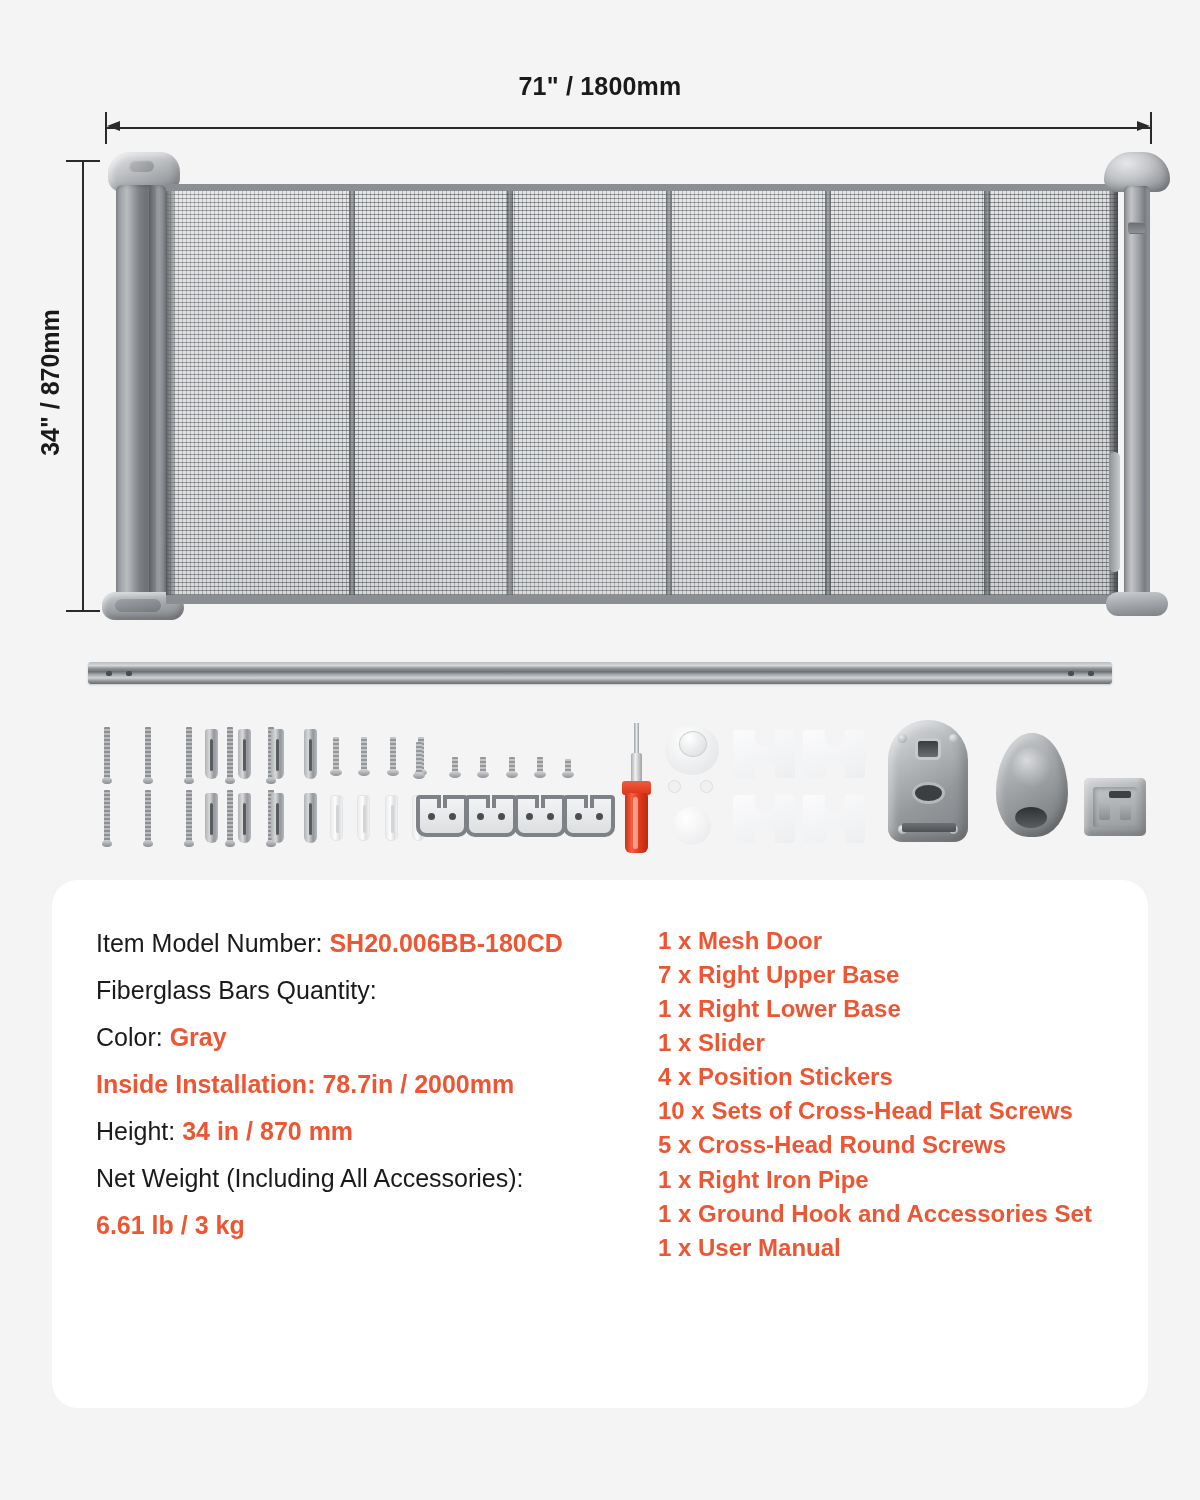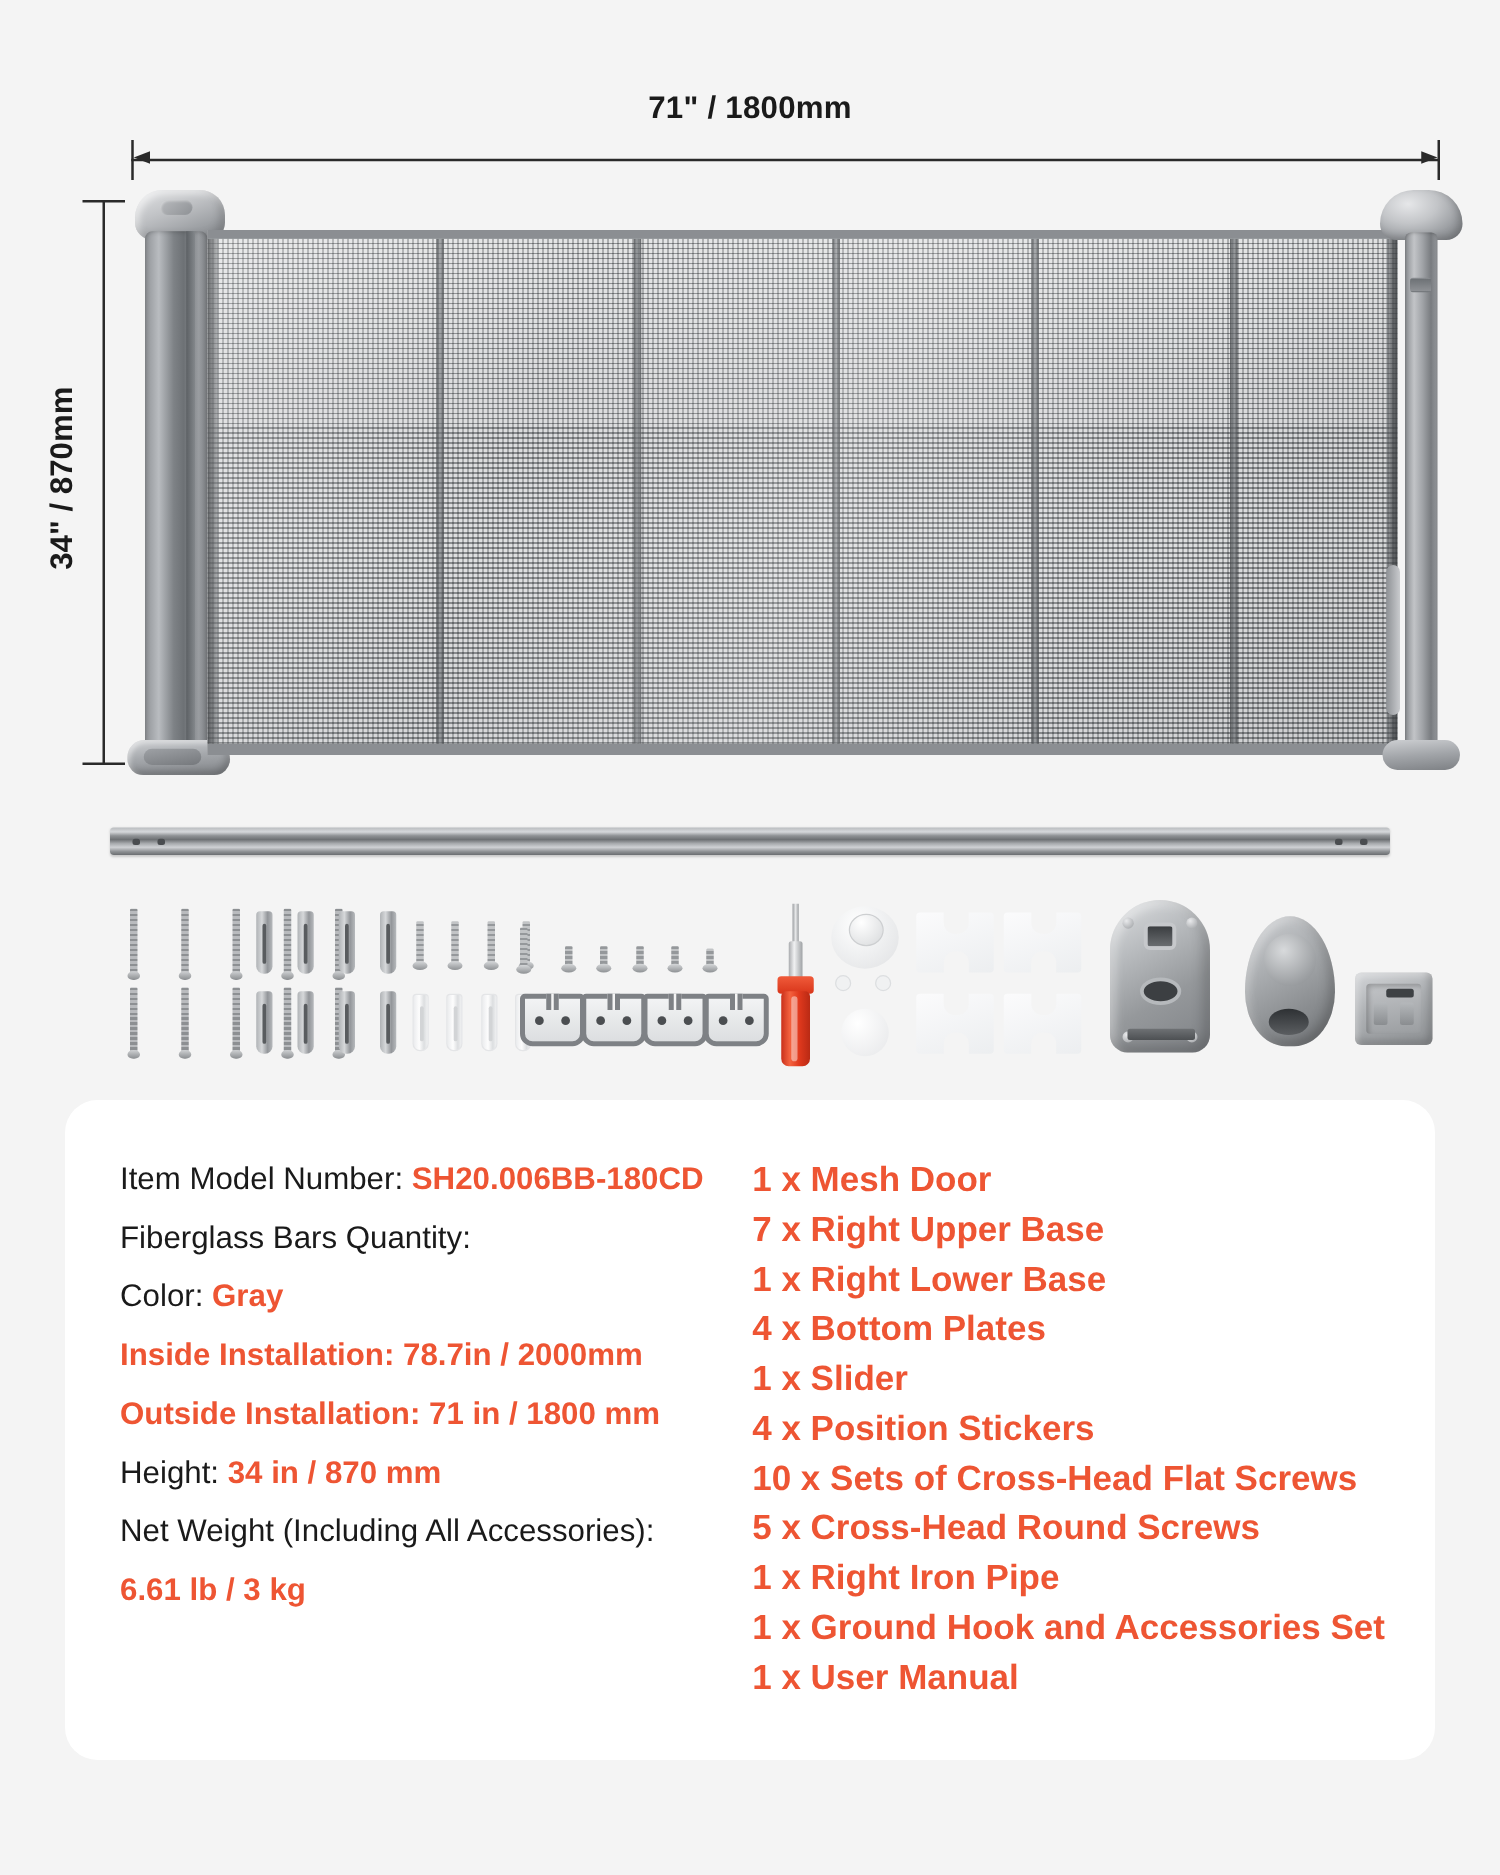--- a/index.html
+++ b/index.html
@@ -326,21 +326,21 @@
 
   .spec-line {
     font-size: 25px; line-height: 1.52; color:#1a1a1a;
     margin-bottom: 9px; white-space: nowrap;
   }
   .spec-line .v { color:#ee5533; font-weight: 700; }
   .spec-line.all-orange { color:#ee5533; font-weight:700; }
   .spec-line.plain { font-weight: 400; }
 
   .acc-head { font-size: 25px; color:#1a1a1a; line-height:1.42; }
-  .acc-item { font-size: 28px; color:#ee5533; font-weight:700; line-height:1.42; white-space: nowrap; }
+  .acc-item { font-size: 24px; color:#ee5533; font-weight:700; line-height:1.42; white-space: nowrap; }
 </style>
 </head>
 <body>
 
 <div id="page">
 
   <div class="dim-label-top">71" / 1800mm</div>
   <div class="dim-top-cap-l"></div>
   <div class="dim-top-cap-r"></div>
   <div class="dim-top-line"></div>
@@ -484,34 +484,32 @@
         <div class="spec-line">
           <span>Item Model Number:</span>
           <span class="v">SH20.006BB-180CD</span>
         </div>
         <div class="spec-line plain">Fiberglass Bars Quantity:</div>
         <div class="spec-line">
           <span>Color:</span>
           <span class="v">Gray</span>
         </div>
         <div class="spec-line all-orange">Inside Installation: 78.7in / 2000mm</div>
-        <div class="spec-line all-orange">Outside Installation: 71 in / 1800 mm</div>
         <div class="spec-line">
           <span>Height:</span>
           <span class="v">34 in / 870 mm</span>
         </div>
         <div class="spec-line plain">Net Weight (Including All Accessories):</div>
         <div class="spec-line all-orange">6.61 lb / 3 kg</div>
       </div>
 
       <div class="col-right">
         <div class="acc-item">1 x Mesh Door</div>
         <div class="acc-item">7 x Right Upper Base</div>
         <div class="acc-item">1 x Right Lower Base</div>
-        <div class="acc-item">4 x Bottom Plates</div>
         <div class="acc-item">1 x Slider</div>
         <div class="acc-item">4 x Position Stickers</div>
         <div class="acc-item">10 x Sets of Cross-Head Flat Screws</div>
         <div class="acc-item">5 x Cross-Head Round Screws</div>
         <div class="acc-item">1 x Right Iron Pipe</div>
         <div class="acc-item">1 x Ground Hook and Accessories Set</div>
         <div class="acc-item">1 x User Manual</div>
       </div>
 
     </div>

